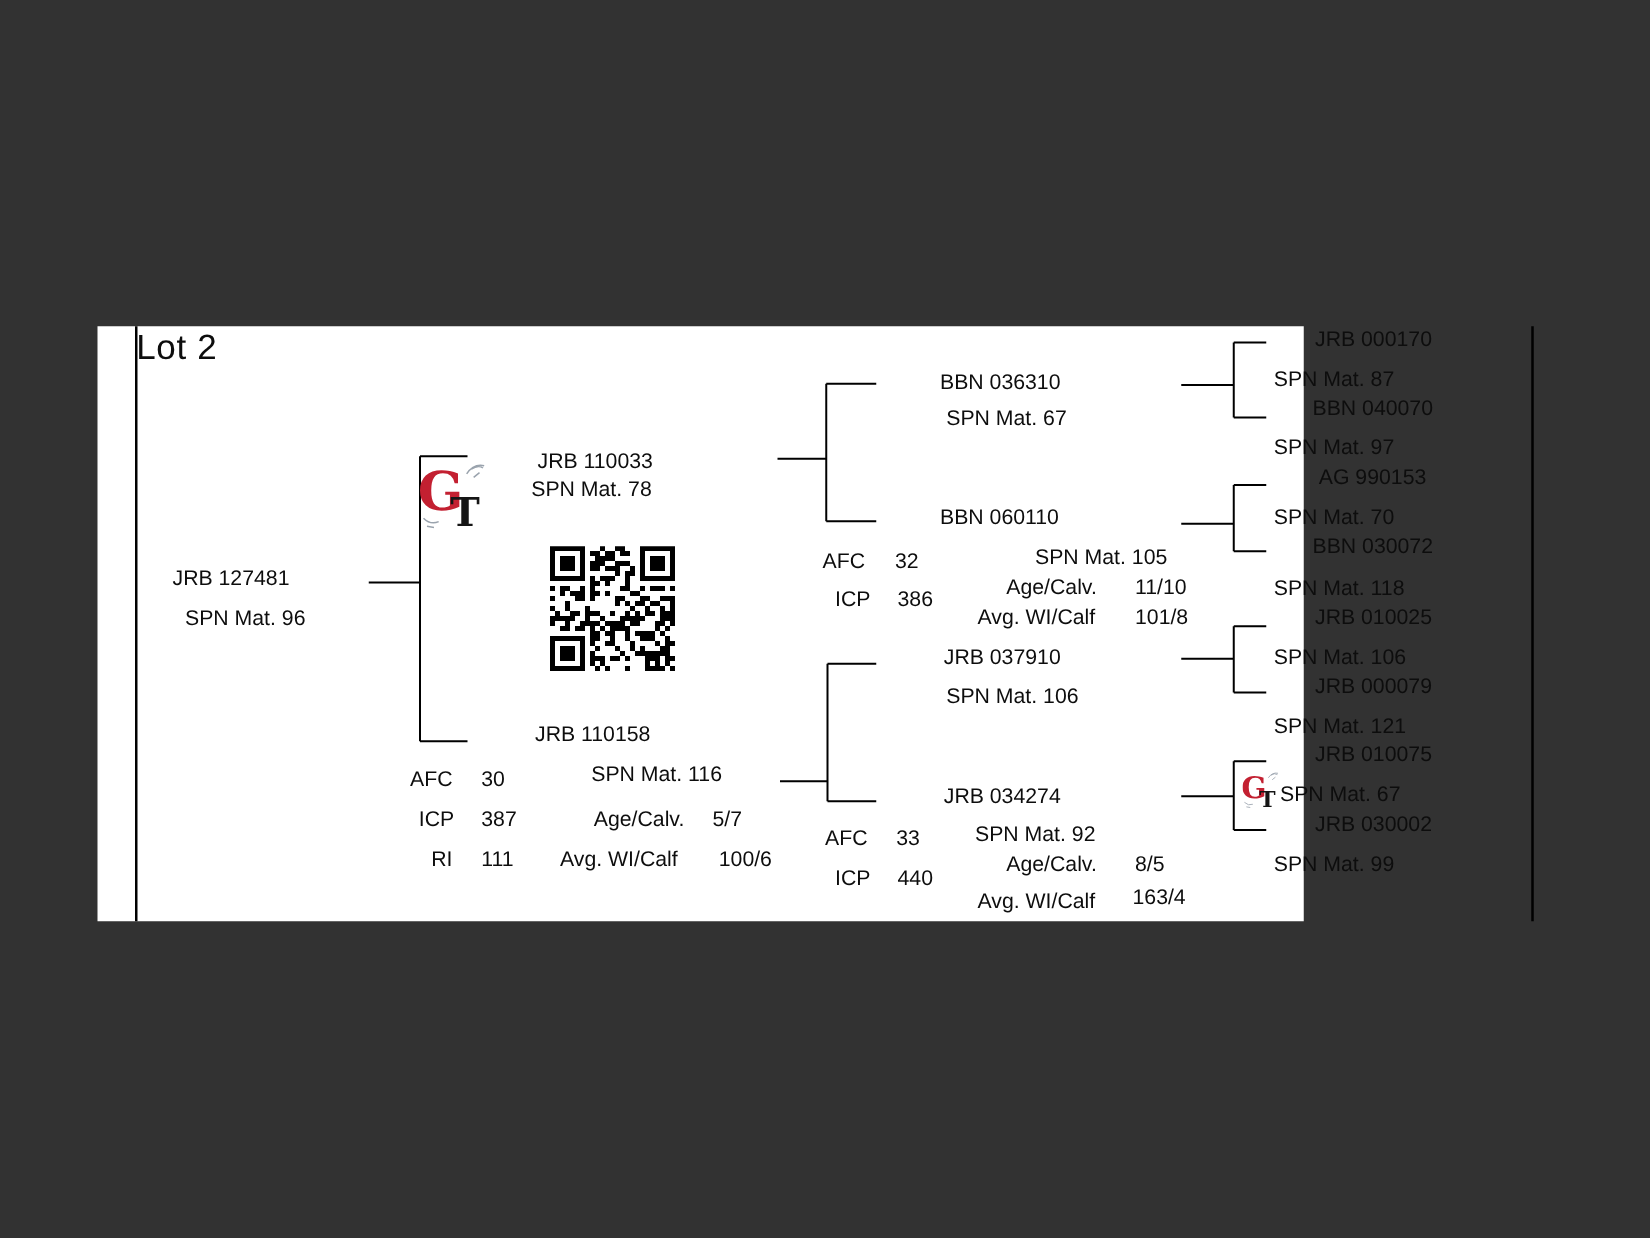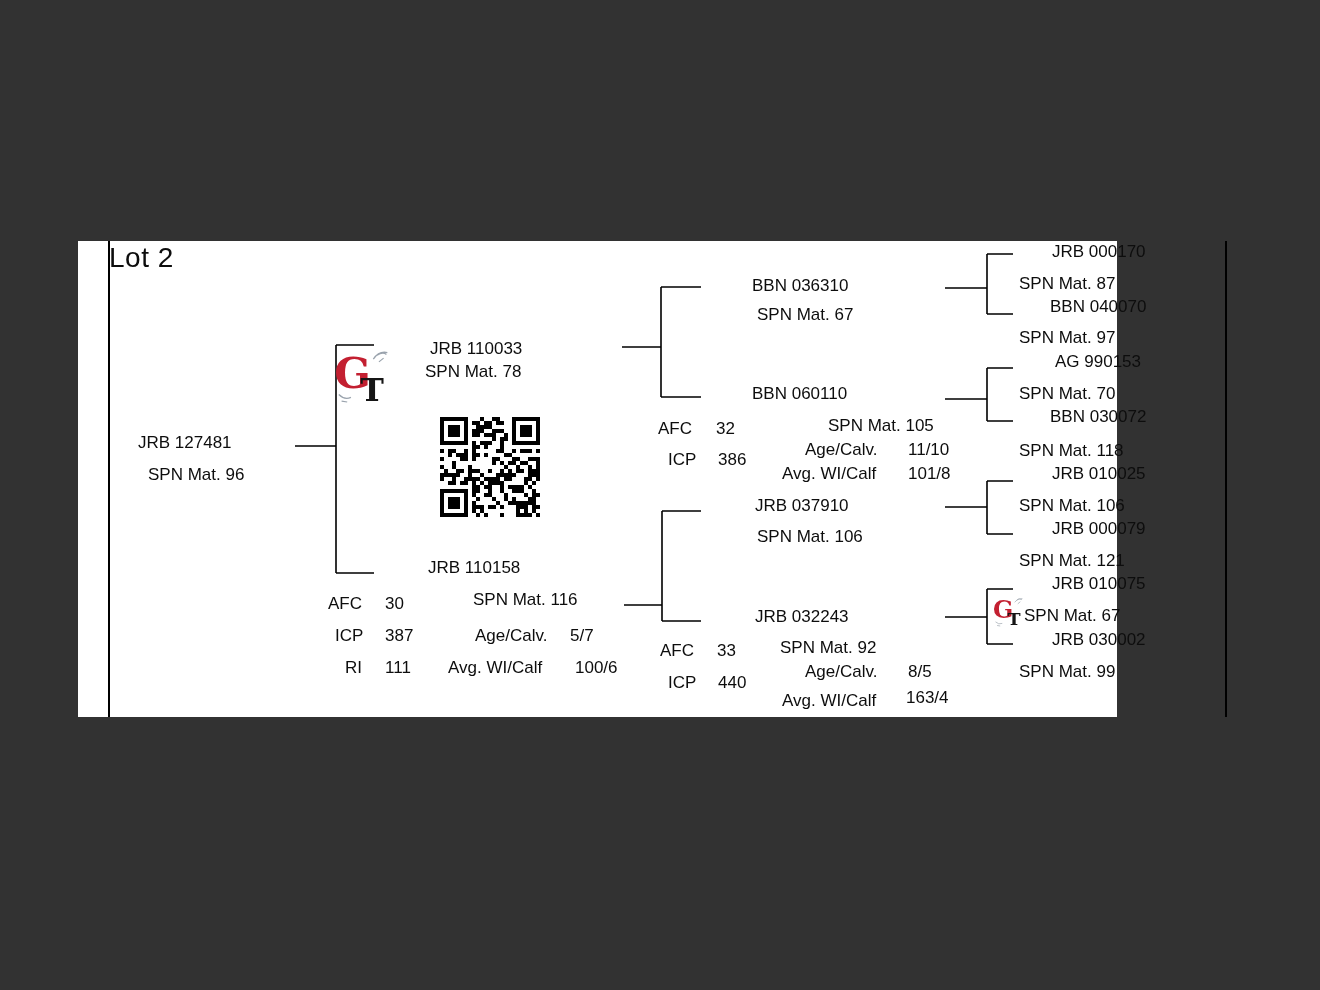--- a/index.html
+++ b/index.html
@@ -3,21 +3,21 @@
 <meta charset="utf-8">
 <style>
   html,body{margin:0;padding:0;}
   body{
     width:1320px;height:990px;overflow:hidden;position:relative;
     background:#323232;
     font-family:"Liberation Sans", sans-serif;
     -webkit-font-smoothing:antialiased;
   }
   .page{
-    position:absolute;left:78px;top:241px;width:1039px;height:476px;
+    position:absolute;left:78px;top:261px;width:965px;height:476px;
     background:#ffffff;color:#000;
   }
   .rule{position:absolute;top:0;width:1.5px;height:476px;background:#000;}
   .rule.left{left:30px;}
   .rule.right{left:1147px;}
   .lot-title{
     position:absolute;left:31px;top:0px;
     font-size:28px;line-height:34px;color:#0d0d0d;letter-spacing:.5px;
   }
   .t{
@@ -85,21 +85,21 @@
   <span class="t" style="left:590px;top:208px">ICP</span>
   <span class="t" style="left:640px;top:208px">386</span>
   <span class="t" style="left:727px;top:198px">Age/Calv.</span>
   <span class="t" style="left:830px;top:198px">11/10</span>
   <span class="t" style="left:704px;top:222px">Avg. WI/Calf</span>
   <span class="t" style="left:830px;top:222px">101/8</span>
 
   <span class="t" style="left:677px;top:254px">JRB 037910</span>
   <span class="t" style="left:679px;top:285px">SPN Mat. 106</span>
 
-  <span class="t" style="left:677px;top:365px">JRB 032243</span>
+  <span class="t" style="left:677px;top:365px">JRB 034274</span>
   <span class="t" style="left:702px;top:396px">SPN Mat. 92</span>
   <span class="t" style="left:582px;top:399px">AFC</span>
   <span class="t" style="left:639px;top:399px">33</span>
   <span class="t" style="left:590px;top:431px">ICP</span>
   <span class="t" style="left:640px;top:431px">440</span>
   <span class="t" style="left:727px;top:420px">Age/Calv.</span>
   <span class="t" style="left:830px;top:420px">8/5</span>
   <span class="t" style="left:704px;top:449px">Avg. WI/Calf</span>
   <span class="t" style="left:828px;top:446px">163/4</span>
 

